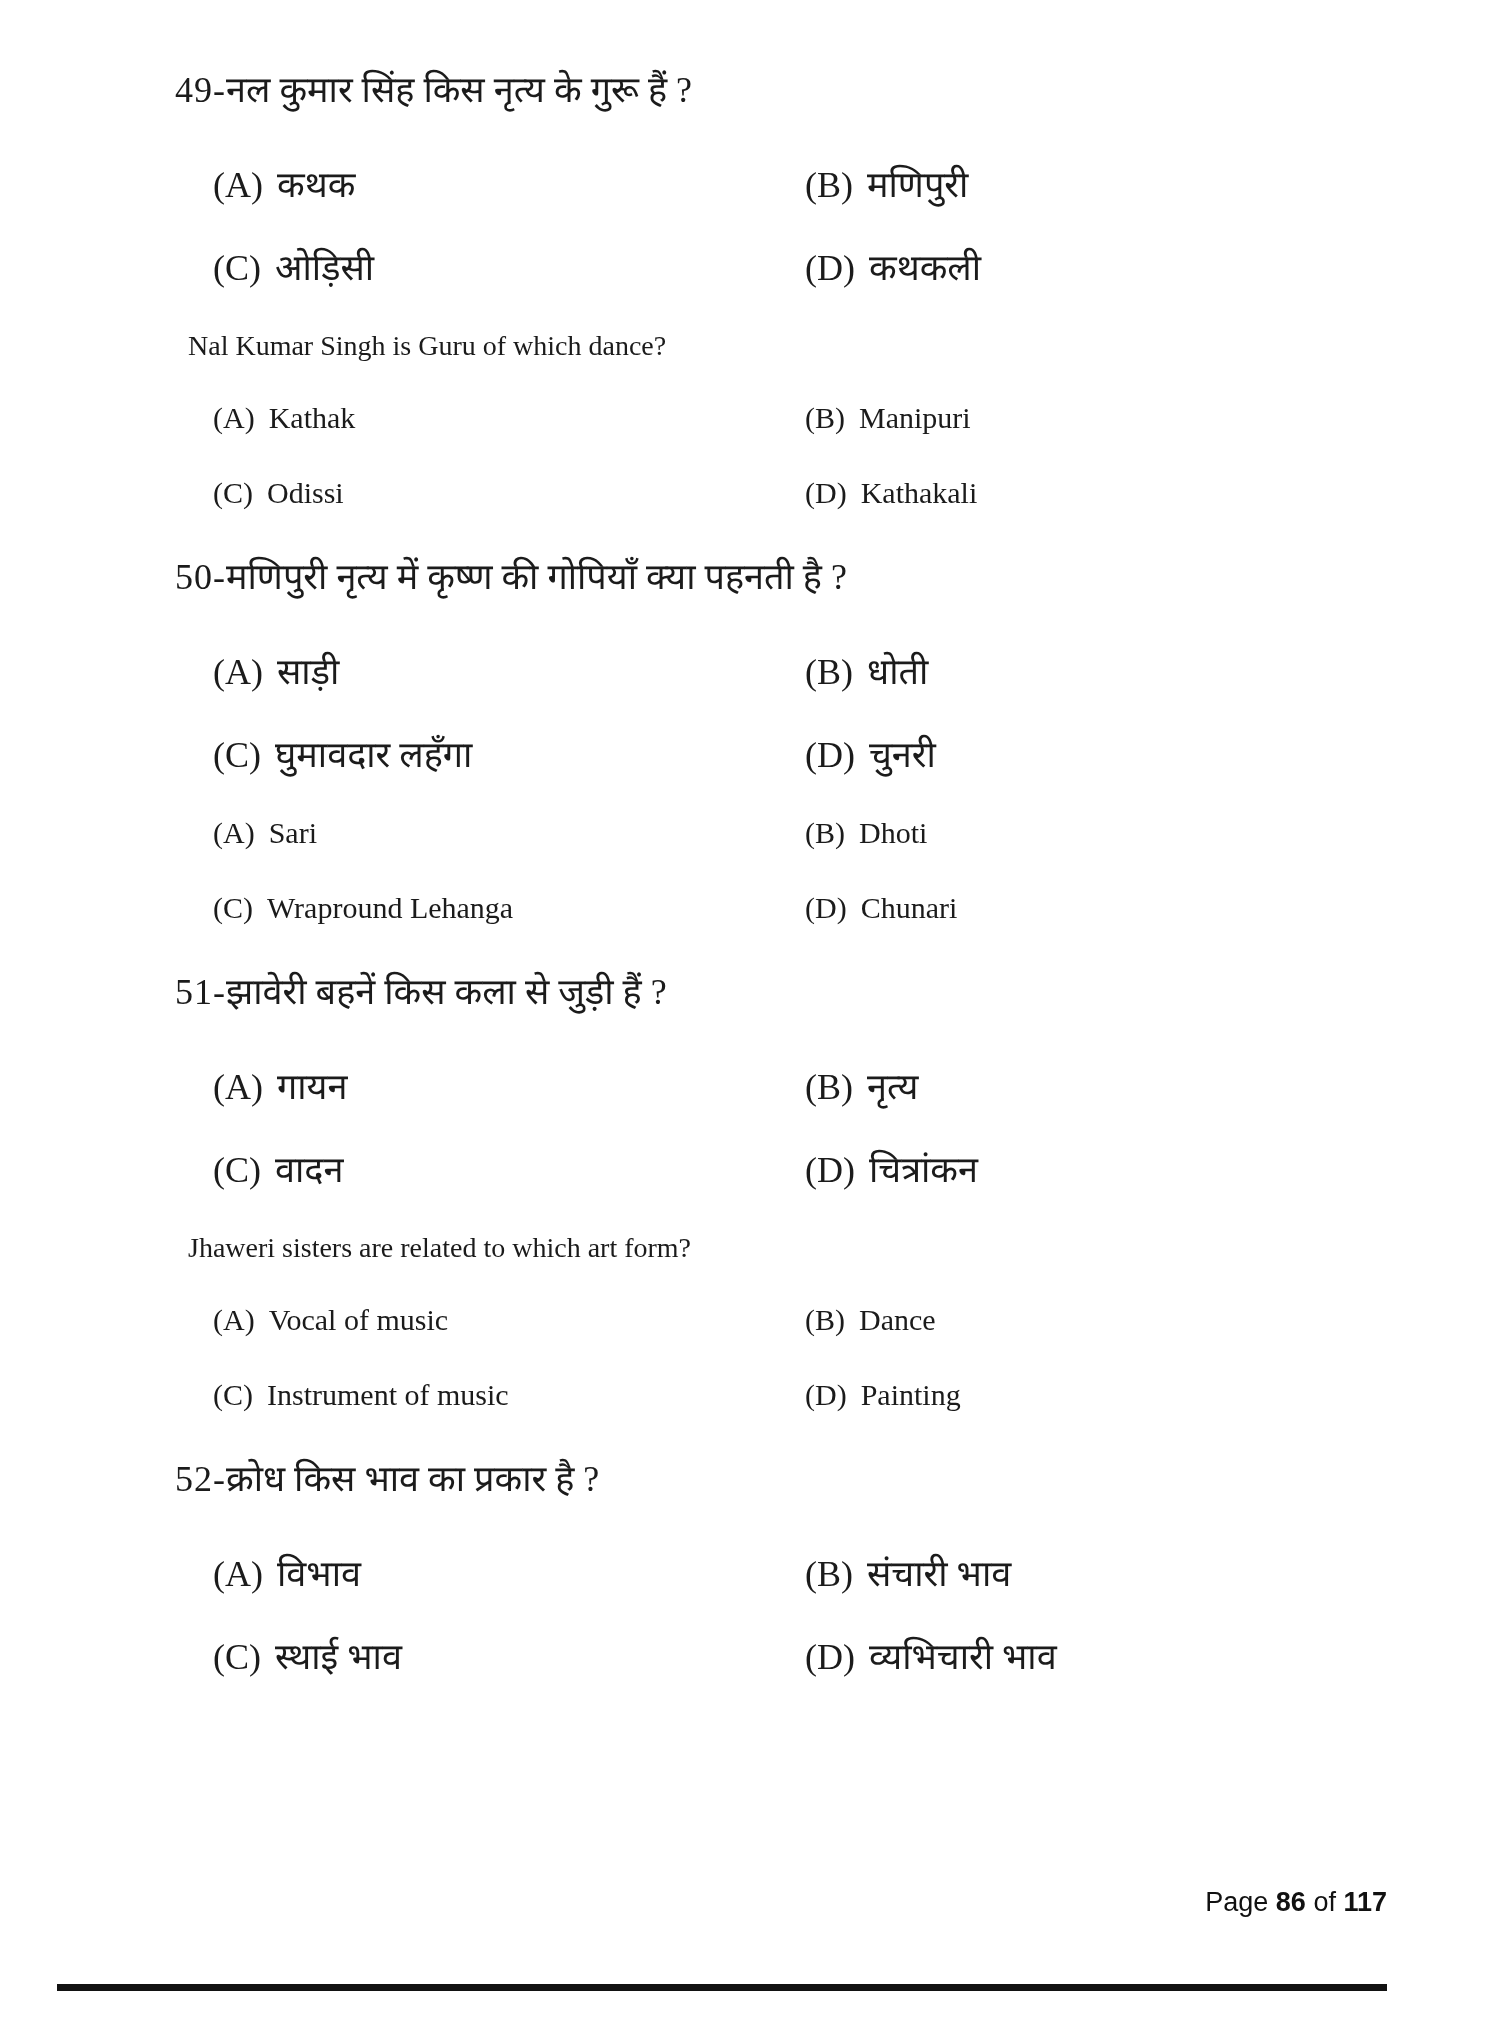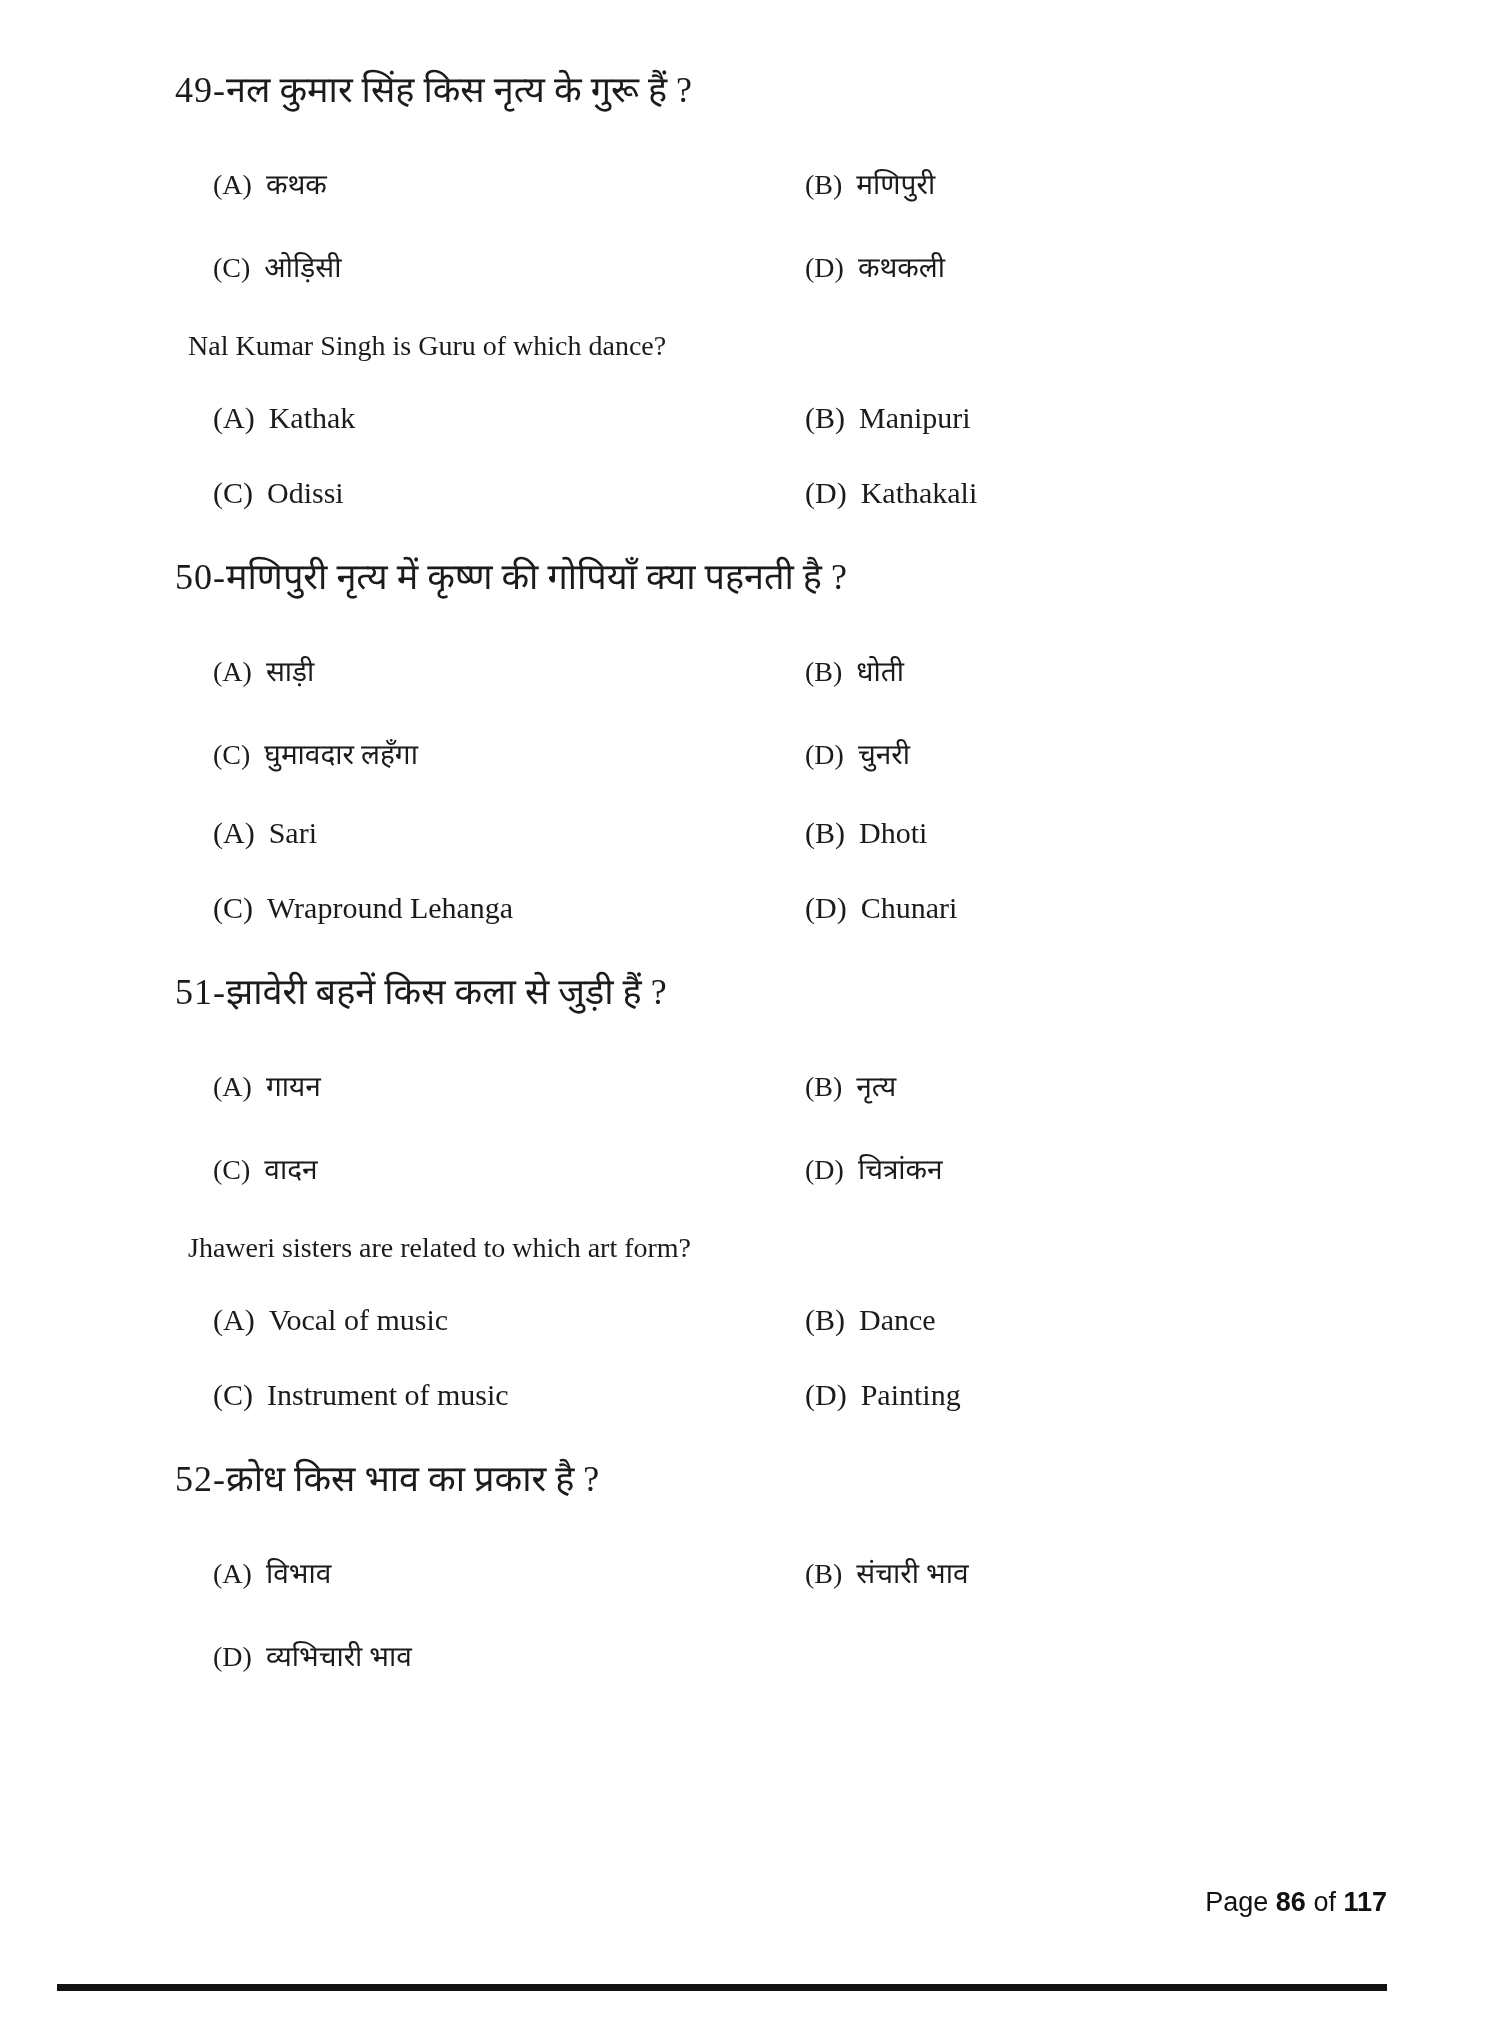--- a/index.html
+++ b/index.html
@@ -30,21 +30,21 @@
   .q-number {
     letter-spacing: 1px;
     text-align: center;
   }
   .opt-row {
     display: grid;
     grid-template-columns: 592px auto;
     margin-left: 38px;
   }
   .opt-row.hindi {
-    font-size: 28px;
+    font-size: 36px;
     line-height: 50px;
     margin-bottom: 33px;
   }
   .opt-row.english {
     font-size: 30px;
     line-height: 40px;
     margin-bottom: 35px;
   }
   .eng-q {
     font-size: 28px;
@@ -140,20 +140,21 @@
     </div>
   </section>
 
   <section class="question-block">
     <p class="q-heading"><span class="q-number">52-</span><span>क्रोध किस भाव का प्रकार है ?</span></p>
     <div class="opt-row hindi">
       <div class="option"><span class="opt-key">(A)</span><span>विभाव</span></div>
       <div class="option"><span class="opt-key">(B)</span><span>संचारी भाव</span></div>
     </div>
     <div class="opt-row hindi">
+      <div class="option"><span class="opt-key">(C)</span><span>स्थाई भाव</span></div>
       <div class="option"><span class="opt-key">(D)</span><span>व्यभिचारी भाव</span></div>
     </div>
   </section>
 
   <div class="footer-rule"></div>
   <div class="page-label">
     <span>Page</span>&nbsp;<span class="num">86</span>&nbsp;<span>of</span>&nbsp;<span class="num">117</span>
   </div>
 
 </div>

